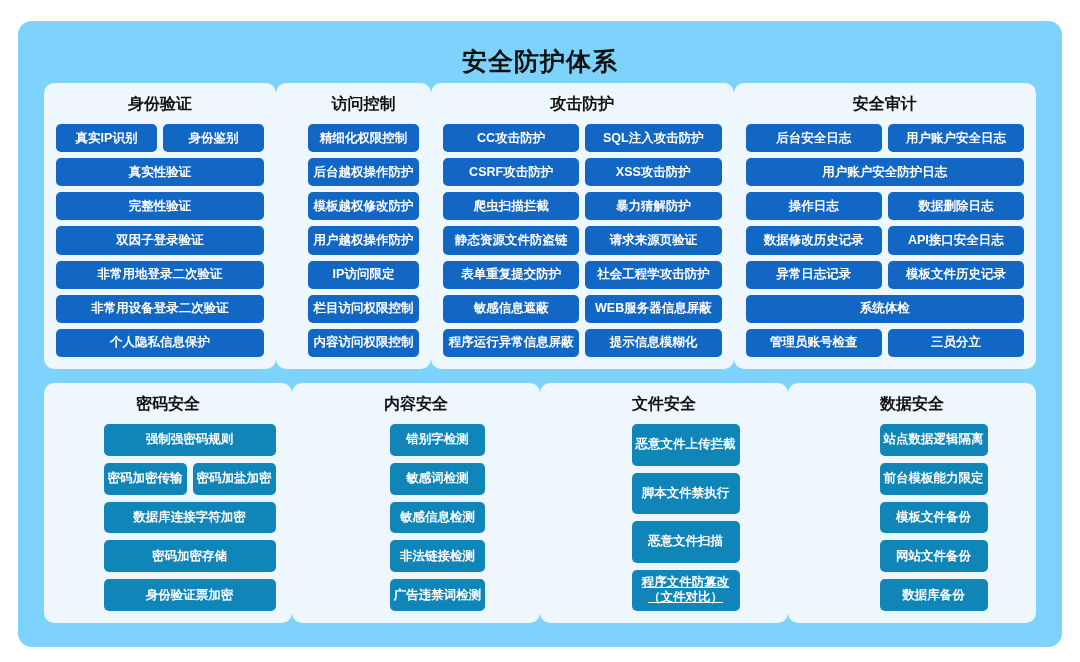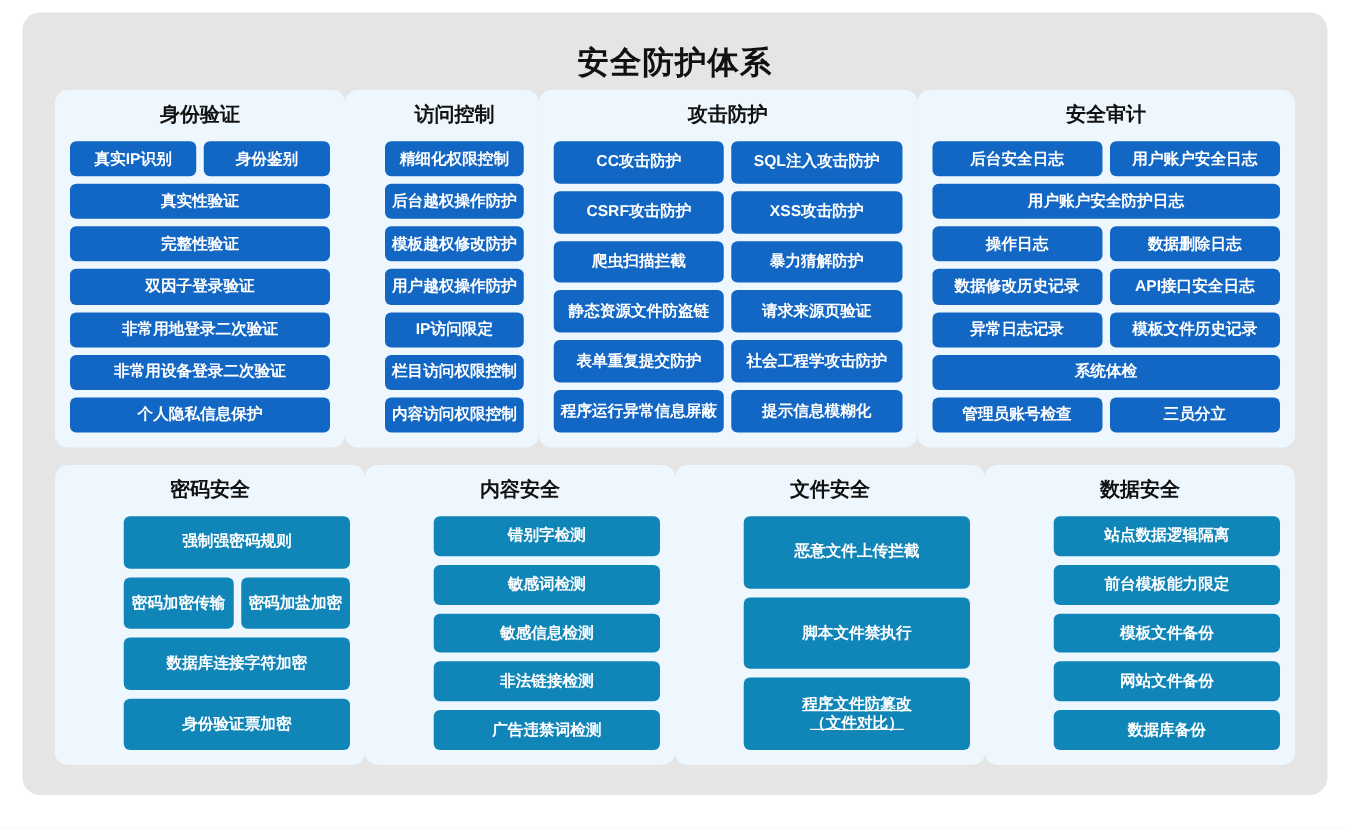--- a/index.html
+++ b/index.html
@@ -9,24 +9,24 @@
   }
   body {
     width: 1080px;
     height: 662px;
     font-family: "Liberation Sans", "DejaVu Sans", sans-serif;
     overflow: hidden;
   }
   .frame {
     position: absolute;
     left: 18px;
-    top: 10px;
+    top: 21px;
     width: 1044px;
     height: 626px;
-    background: #e5e5e5;
+    background: #7dd3fc;
     border-radius: 14px;
     box-sizing: border-box;
     padding: 20px 26px 24px 26px;
     display: flex;
     flex-direction: column;
   }
   .main-title {
     text-align: center;
     color: #111111;
     font-size: 25px;
@@ -59,21 +59,21 @@
     display: flex;
     flex-direction: column;
     min-width: 0;
   }
   
   .row-top .card:nth-child(1) { flex: 0 0 232px; }
   .row-top .card:nth-child(2) { flex: 0 0 155px; padding-left: 32px; }
   .row-top .card:nth-child(3) { flex: 1 1 0; }
   .row-top .card:nth-child(4) { flex: 1 1 0; }
   
-  .row-bottom .card { flex: 1 1 0; }
+  .row-bottom .card { flex: 1 1 0; align-items: center; }
 
   .card-title {
     text-align: center;
     font-size: 16px;
     font-weight: bold;
     color: #111111;
     line-height: 22px;
     margin-bottom: 9px;
     flex: 0 0 auto;
   }
@@ -189,20 +189,24 @@
             </div>
             <div class="item-row">
               <div class="pill blue">静态资源文件防盗链</div>
               <div class="pill blue">请求来源页验证</div>
             </div>
             <div class="item-row">
               <div class="pill blue">表单重复提交防护</div>
               <div class="pill blue">社会工程学攻击防护</div>
             </div>
             <div class="item-row">
+              <div class="pill blue">敏感信息遮蔽</div>
+              <div class="pill blue">WEB服务器信息屏蔽</div>
+            </div>
+            <div class="item-row">
               <div class="pill blue">程序运行异常信息屏蔽</div>
               <div class="pill blue">提示信息模糊化</div>
             </div>
           </div>
         </div>
         <div class="card">
           <div class="card-title">安全审计</div>
           <div class="items">
             <div class="item-row">
               <div class="pill blue">后台安全日志</div>
@@ -241,20 +245,23 @@
               <div class="pill teal">强制强密码规则</div>
             </div>
             <div class="item-row">
               <div class="pill teal">密码加密传输</div>
               <div class="pill teal">密码加盐加密</div>
             </div>
             <div class="item-row">
               <div class="pill teal">数据库连接字符加密</div>
             </div>
             <div class="item-row">
+              <div class="pill teal">密码加密存储</div>
+            </div>
+            <div class="item-row">
               <div class="pill teal">身份验证票加密</div>
             </div>
           </div>
         </div>
         <div class="card teal-card">
           <div class="card-title">内容安全</div>
           <div class="items">
             <div class="item-row">
               <div class="pill teal">错别字检测</div>
             </div>
@@ -273,20 +280,23 @@
           </div>
         </div>
         <div class="card teal-card">
           <div class="card-title">文件安全</div>
           <div class="items">
             <div class="item-row">
               <div class="pill teal">恶意文件上传拦截</div>
             </div>
             <div class="item-row">
               <div class="pill teal">脚本文件禁执行</div>
+            </div>
+            <div class="item-row">
+              <div class="pill teal">恶意文件扫描</div>
             </div>
             <div class="item-row">
               <div class="pill teal tall">程序文件防篡改
 （文件对比）</div>
             </div>
           </div>
         </div>
         <div class="card teal-card">
           <div class="card-title">数据安全</div>
           <div class="items">

